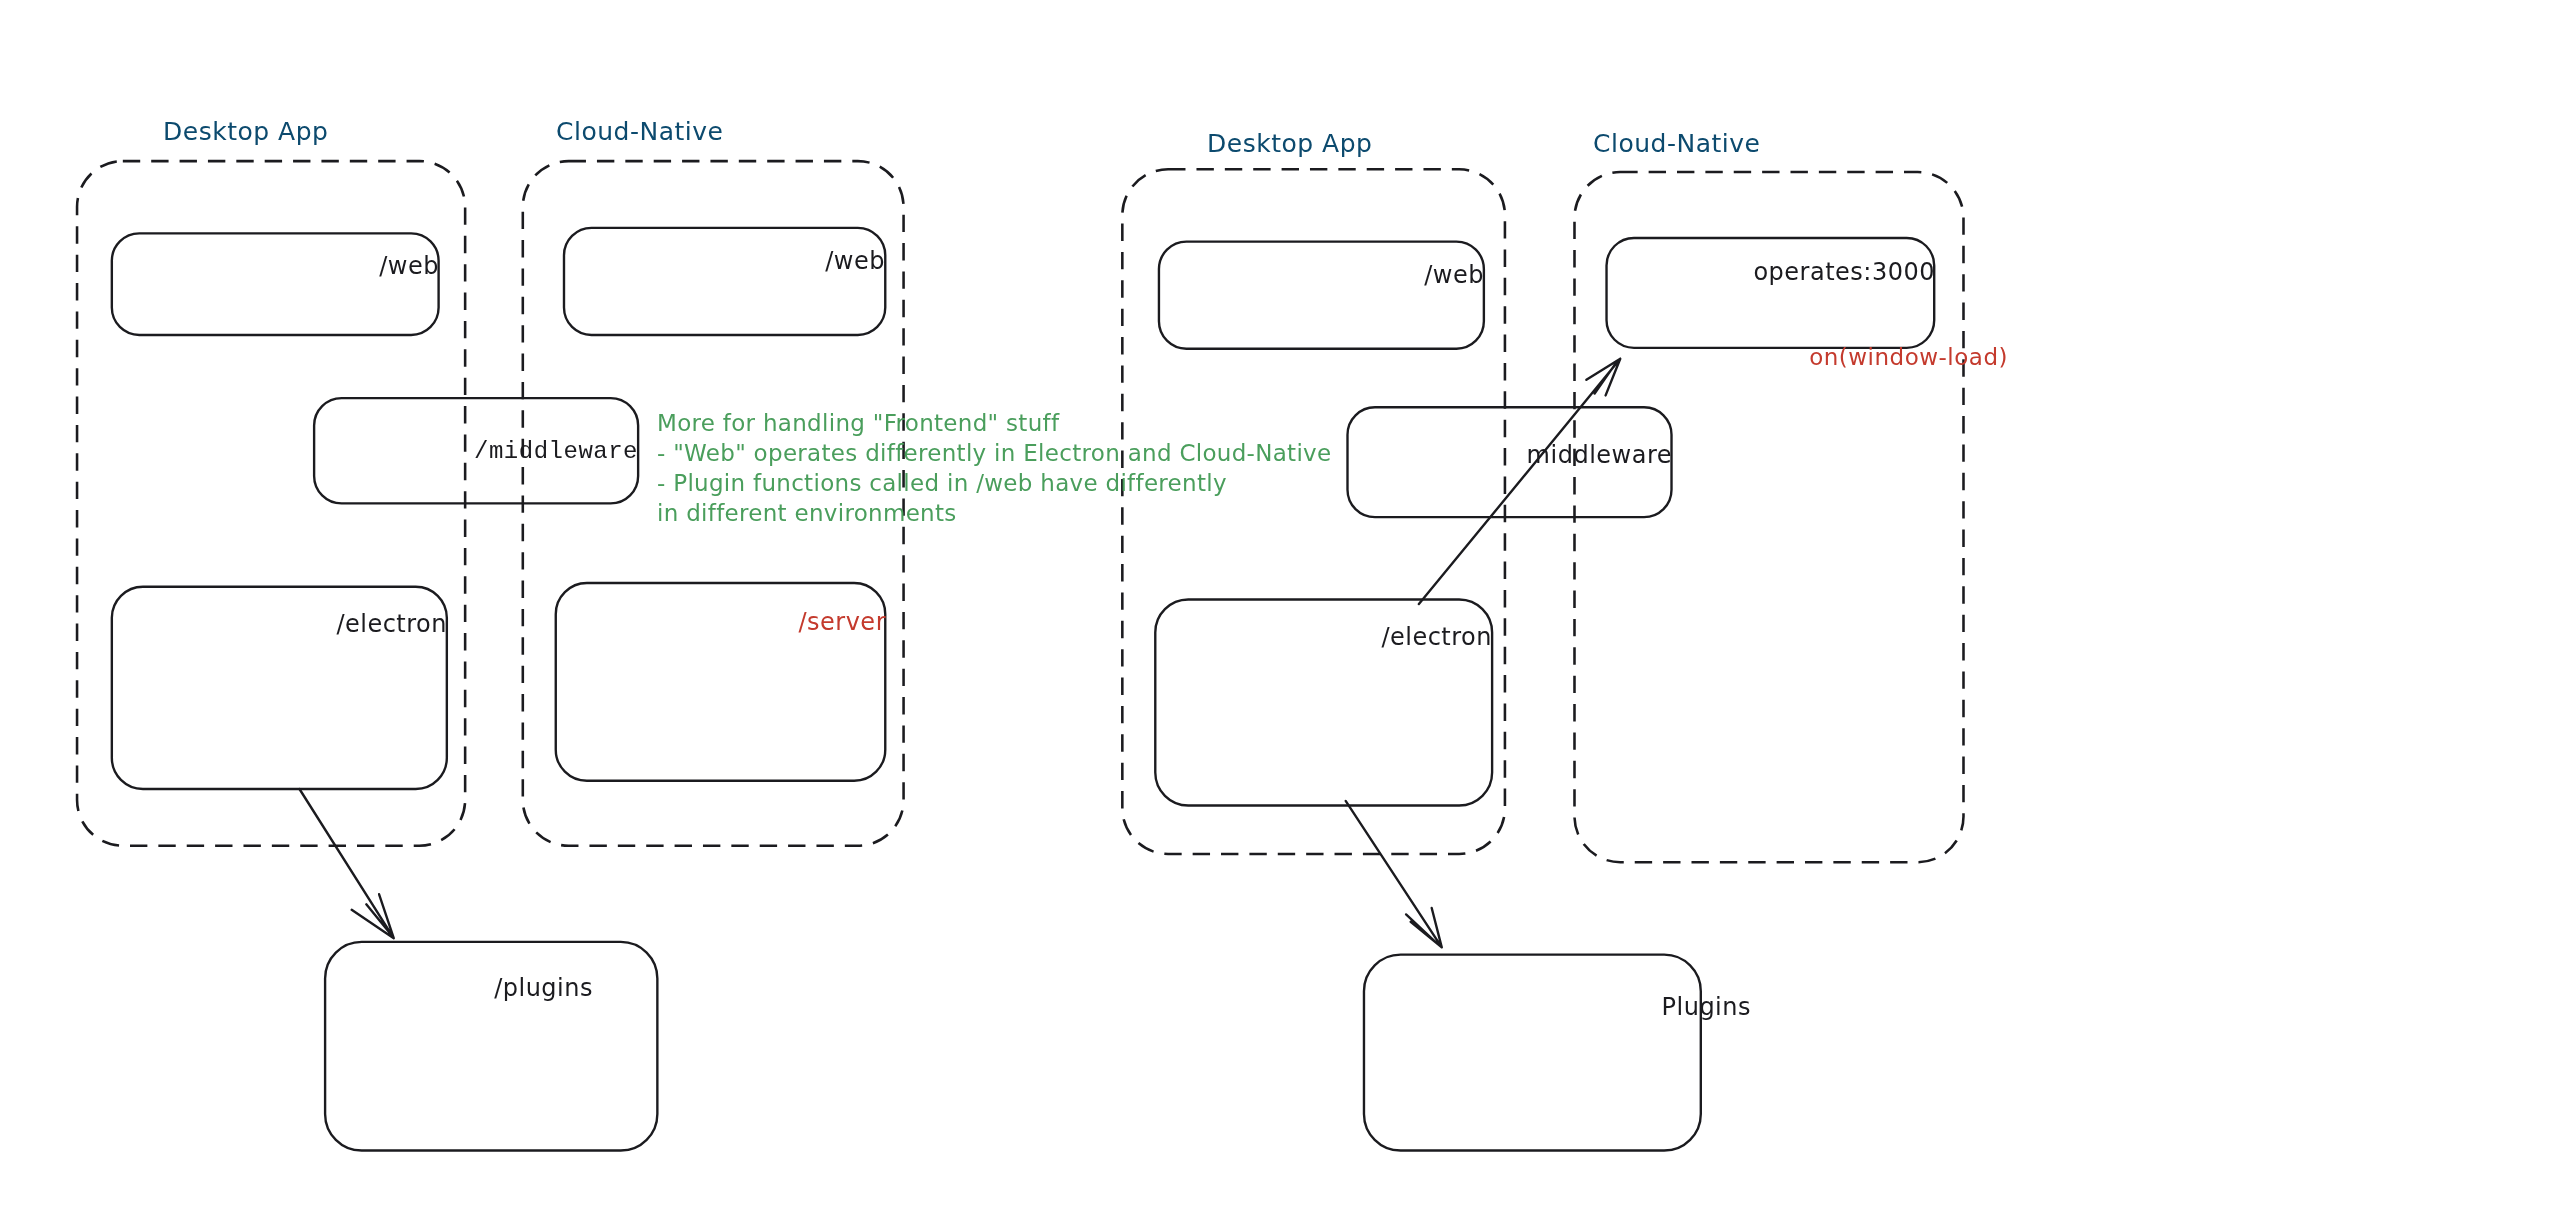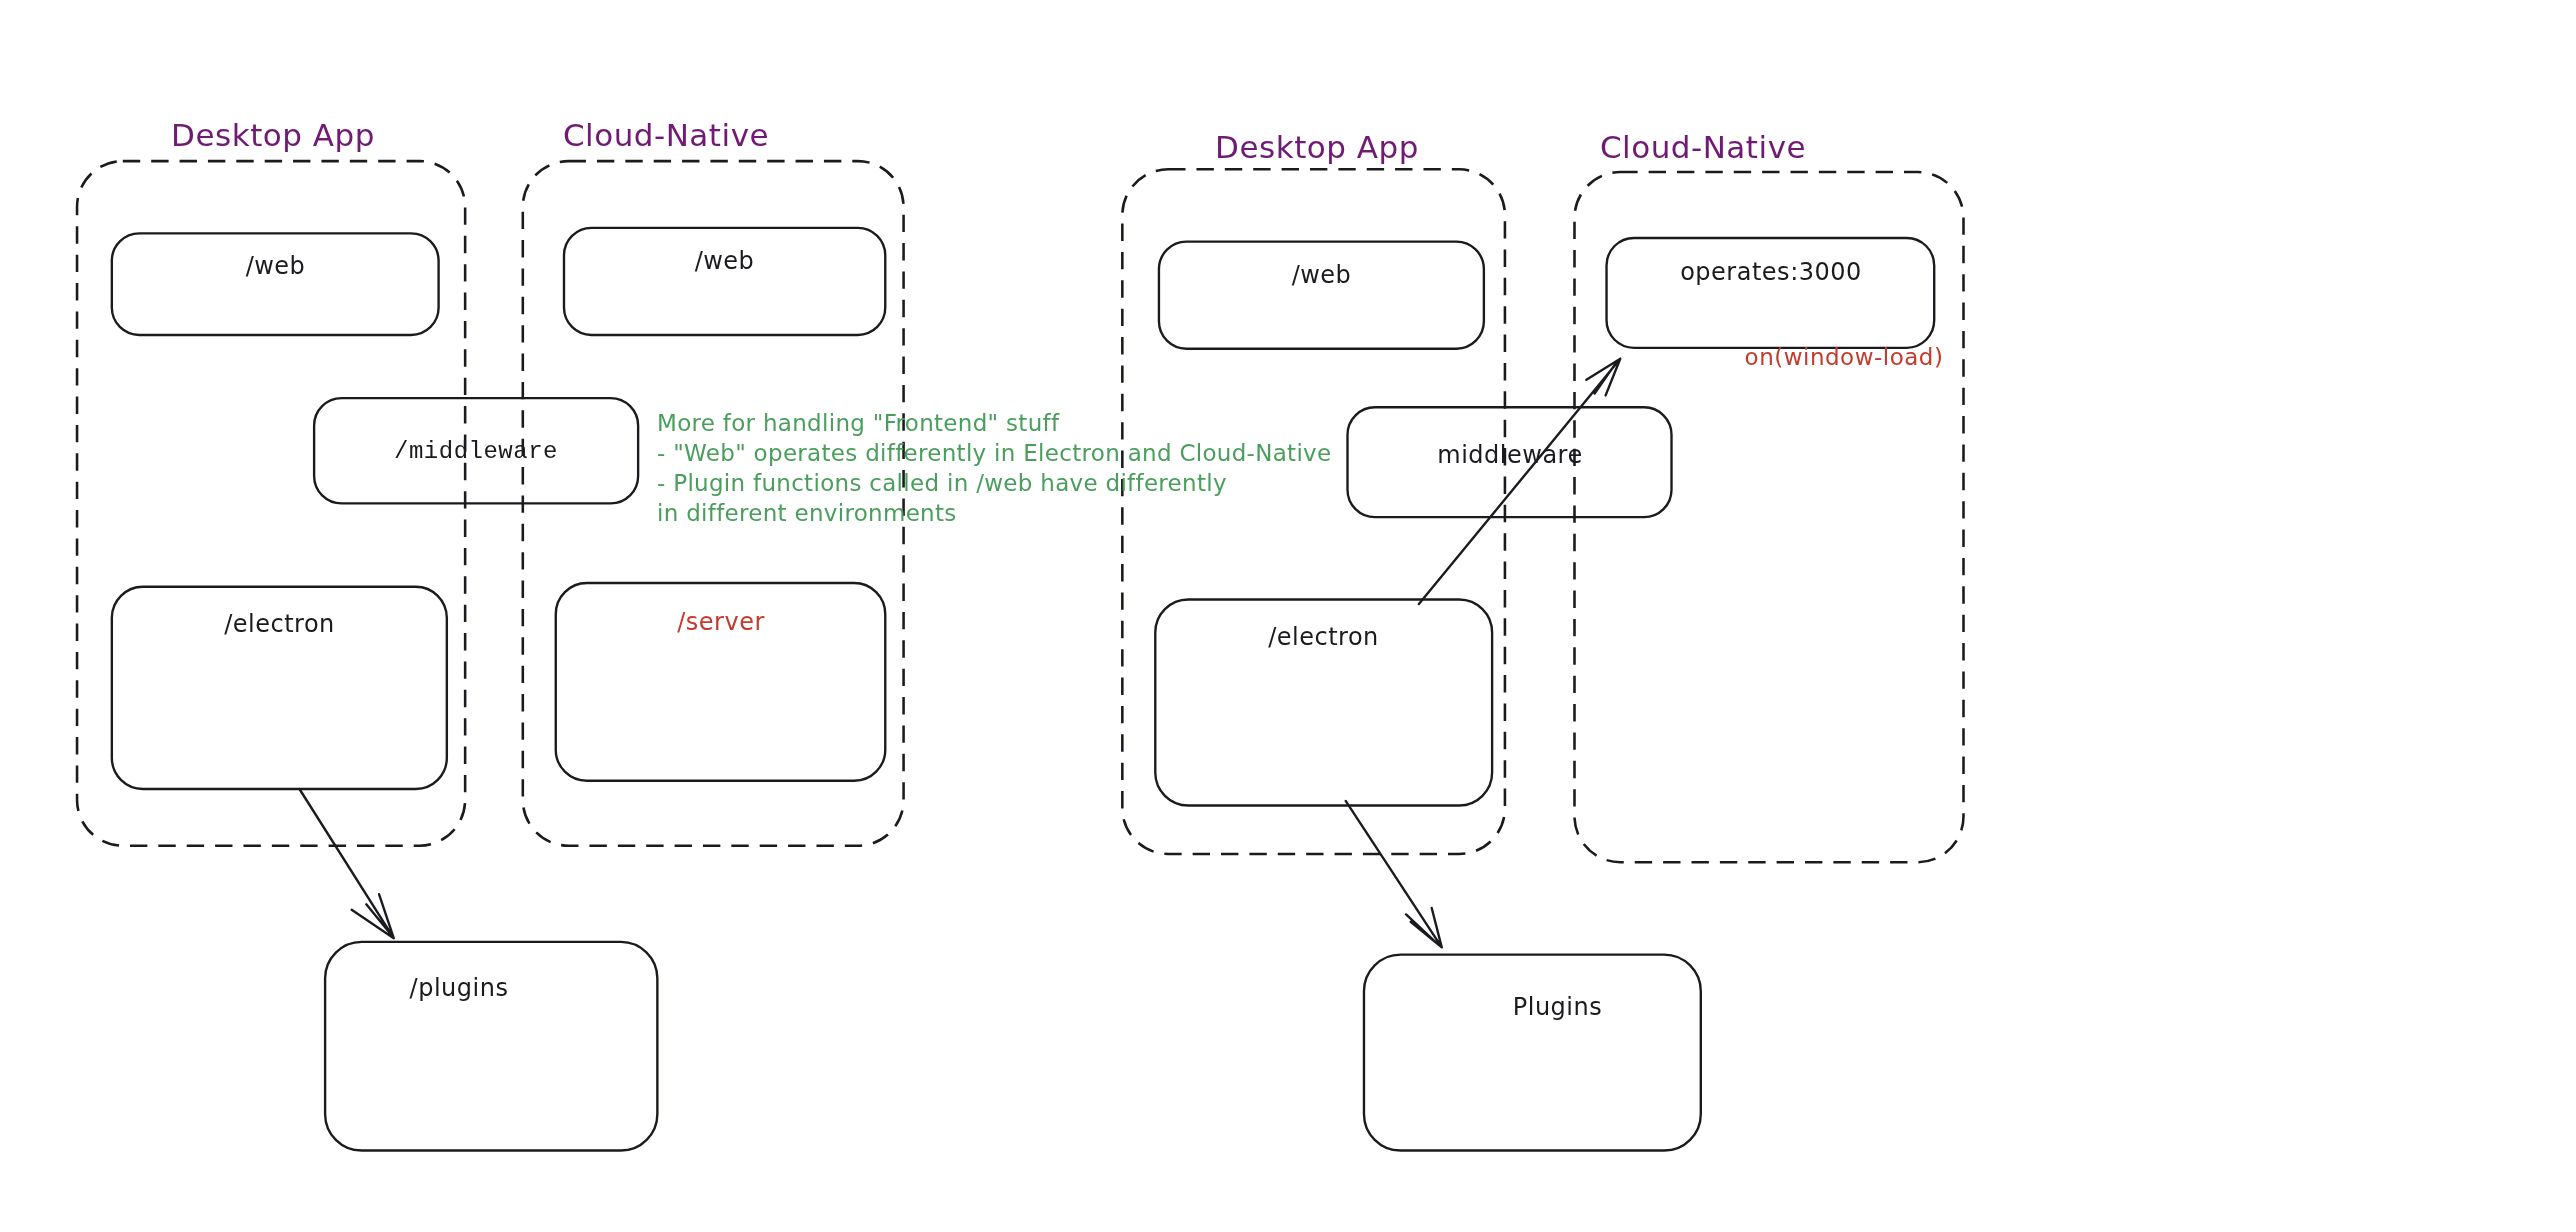--- a/index.html
+++ b/index.html
@@ -12,29 +12,28 @@
     color: #1b1b1f;
     overflow: hidden;
   }
   svg.overlay {
     position: absolute;
     left: 0; top: 0;
     width: 2576px; height: 1232px;
   }
   .container-title {
     position: absolute;
-    text-align: center;
-    font-size: 31px;
+    font-size: 25px;
     letter-spacing: 0.5px;
-    color: #701a75;
+    color: #0c4a6e;
     white-space: nowrap;
   }
   .box-label {
     position: absolute;
-    text-align: center;
+    text-align: right;
     font-size: 24px;
     letter-spacing: 0.5px;
     color: #1b1b1f;
     white-space: nowrap;
   }
   .label-red { color: #c43a2d; }
   .note {
     position: absolute;
     font-size: 23px;
     letter-spacing: 0.3px;

